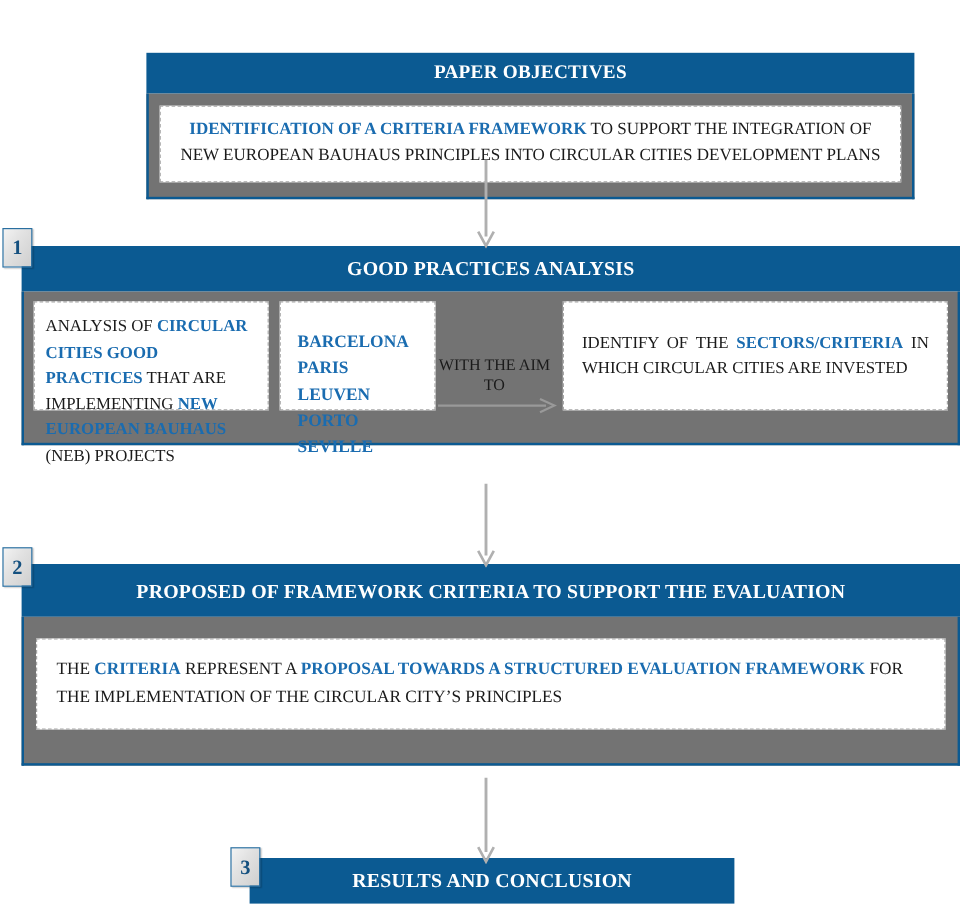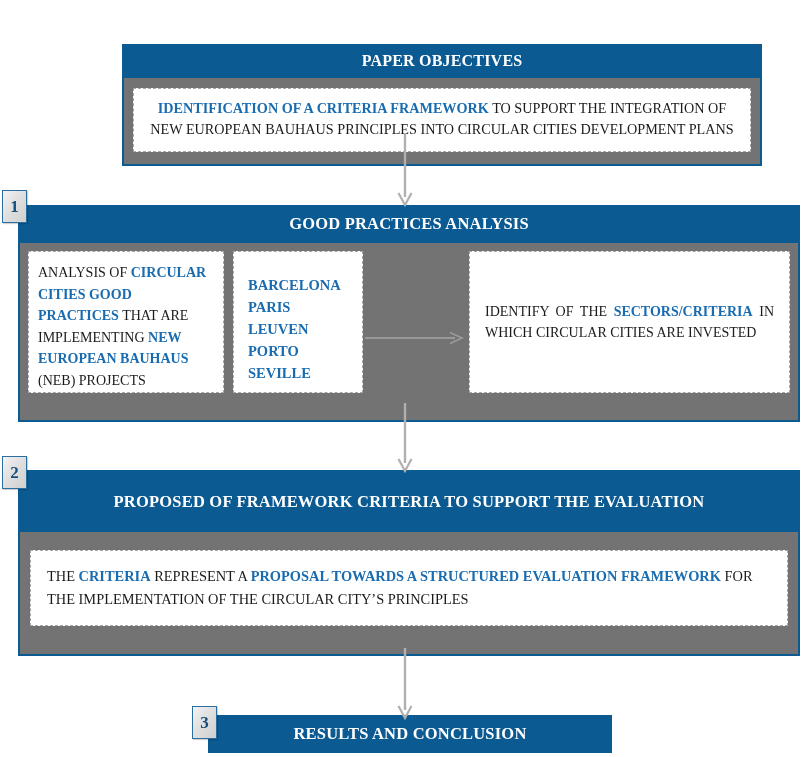--- a/index.html
+++ b/index.html
@@ -72,38 +72,38 @@
     line-height: 21px;
   }
 
   
   #s1-wrap { position: absolute; left: 18px; top: 205px; width: 782px; }
   #s1-head { height: 38px; font-size: 16.5px; }
   #s1-body {
     padding: 8px 8px 27px 8px;
     display: flex;
     align-items: stretch;
-    height: 179px;
+    height: 128px;
   }
   #s1-b1 { width: 196px; padding: 10px 9px; font-size: 14px; line-height: 21.5px; }
   #s1-b2 { width: 130px; margin-left: 9px; padding: 22px 9px 10px 14px;
            font-size: 14.5px; line-height: 22px; }
   #s1-mid { width: 104px; position: relative; }
   #s1-mid-label {
     position: absolute; left: 0; right: 6px; top: 44px;
     text-align: center; font-size: 13.4px; line-height: 17px;
   }
   #s1-b3 { flex: 1; margin-left: 2px; padding: 10px 15px;
            display: flex; align-items: center;
            font-size: 14px; line-height: 21px; text-align: justify; }
   #s1-b3 > div { width: 100%; }
 
   
   #s2-wrap { position: absolute; left: 18px; top: 470px; width: 782px; }
-  #s2-head { height: 62px; font-size: 16.5px; line-height: 25px; flex-direction: column; }
+  #s2-head { height: 44px; font-size: 16.5px; line-height: 25px; flex-direction: column; }
   #s2-body { padding: 18px 10px 28px 10px; }
   #s2-text {
     padding: 14px 16px;
     text-align: left;
     font-size: 14.4px;
     line-height: 23px;
   }
 
   
   #s3-bar {
@@ -140,20 +140,21 @@
 
     <div id="s1-b2" class="dashed">
       <div class="accent">BARCELONA</div>
       <div class="accent">PARIS</div>
       <div class="accent">LEUVEN</div>
       <div class="accent">PORTO</div>
       <div class="accent">SEVILLE</div>
     </div>
 
     <div id="s1-mid">
+      <div id="s1-mid-label">WITH THE AIM TO</div>
       <svg class="arrow" style="left:2px; top:79px;" width="100" height="16" viewBox="0 0 100 16">
         <line x1="0" y1="8" x2="90" y2="8" stroke="#999999" stroke-width="1.8"></line>
         <path d="M85 2.5 L97 8 L85 13.5" fill="none" stroke="#999999" stroke-width="1.8"></path>
       </svg>
     </div>
 
     <div id="s1-b3" class="dashed">
       <div>
         <span>IDENTIFY OF THE </span><span class="accent">SECTORS/CRITERIA</span><span> IN WHICH CIRCULAR CITIES ARE INVESTED</span>
       </div>

